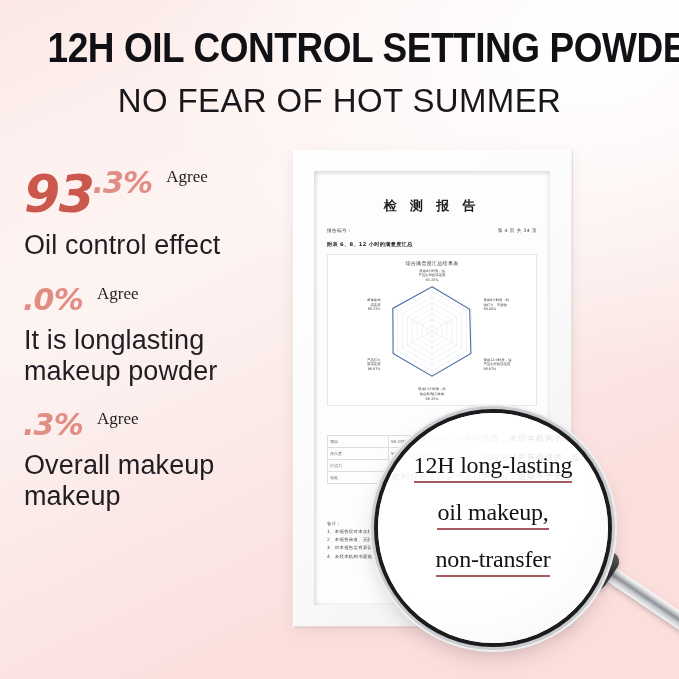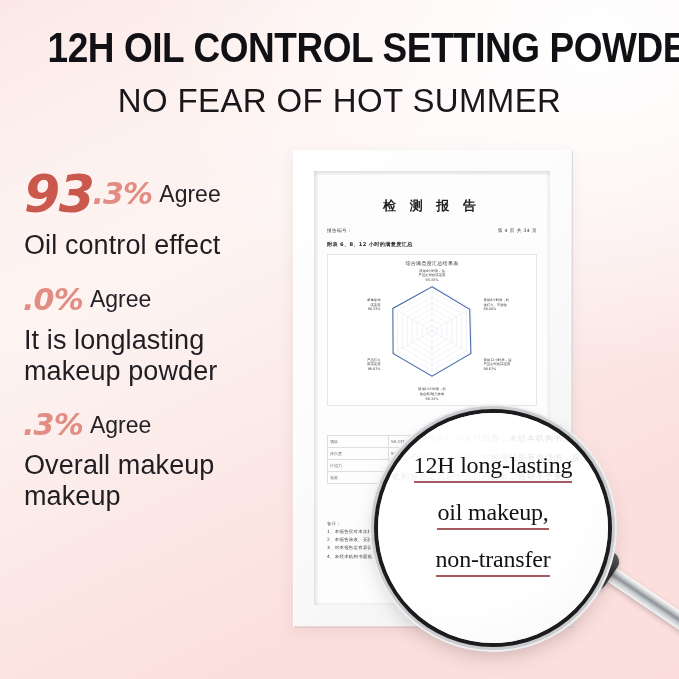--- a/index.html
+++ b/index.html
@@ -60,21 +60,21 @@
     position: absolute;
     left: 24px;
     top: 168px;
     width: 265px;
   }
   .stat-block { margin-bottom: 24px; }
   .stat-block:last-child { margin-bottom: 0; }
 
   .stat-line {
     display: flex;
-    align-items: center;
+    align-items: flex-start;
     line-height: 1.0;
     margin-bottom: 2px;
   }
   .stat-int {
     font-family: "DejaVu Sans", sans-serif;
     font-weight: 700;
     font-style: italic;
     font-size: 52px;
     letter-spacing: -1.5px;
     color: #CB584C;
@@ -82,25 +82,25 @@
   .stat-dec {
     font-family: "DejaVu Sans", sans-serif;
     font-weight: 700;
     font-style: italic;
     font-size: 30px;
     letter-spacing: -0.8px;
     color: #E28D83;
     margin-left: -1px;
   }
   .stat-agree {
-    font-family: Liberation Sans, sans-serif;
+    font-family: Liberation Serif, serif;
     font-weight: 400;
-    font-size: 23px;
+    font-size: 17px;
     color: #242126;
-    margin-left: 7px;
+    margin-left: 14px;
   }
   .stat-desc {
     font-family: "Liberation Sans", sans-serif;
     font-weight: 400;
     font-size: 27px;
     color: #201D23;
     line-height: 1.14;
     letter-spacing: 0.1px;
     margin-top: 10px;
   }
@@ -142,21 +142,21 @@
   .doc {
     position: absolute;
     left: 25px; top: 25px;
     width: 228px; height: 426px;
     background: #FDFDFD;
     overflow: hidden;
   }
   .doc-title {
     margin-top: 22px;
     text-align: center;
-    font-family: Liberation Sans, sans-serif;
+    font-family: Liberation Serif, serif;
     font-weight: 700;
     font-size: 13px;
     letter-spacing: 5px;
     color: #1D1D1D;
   }
   .doc-meta {
     display: flex;
     justify-content: space-between;
     margin: 13px 9px 0 9px;
     font-family: "DejaVu Sans", sans-serif;

